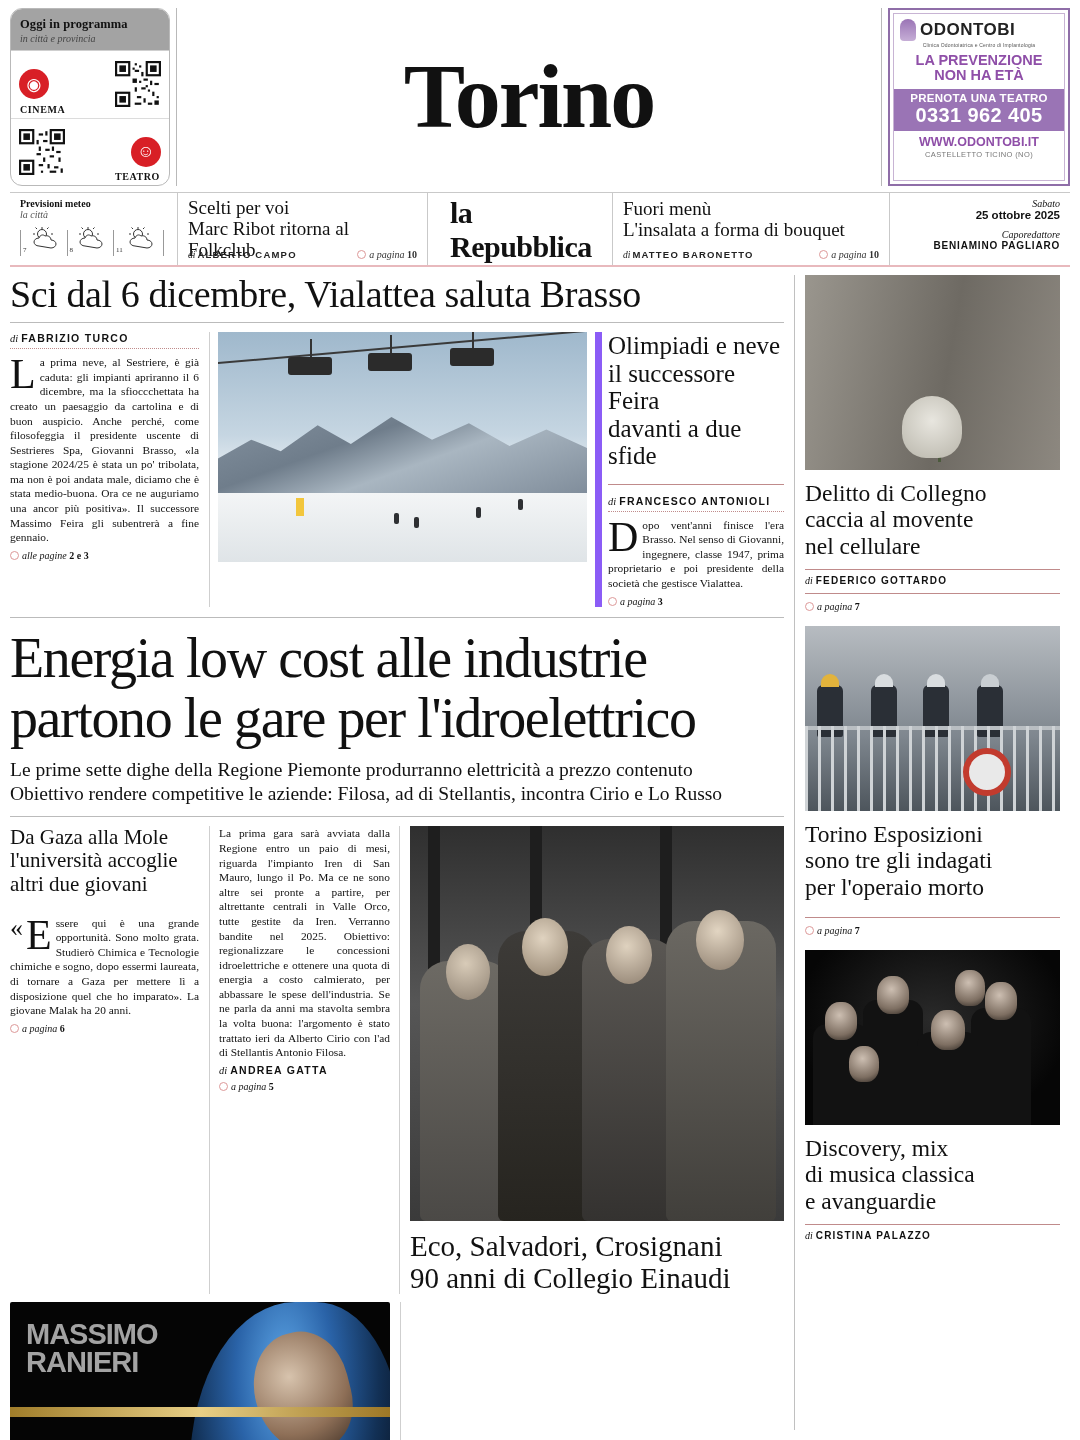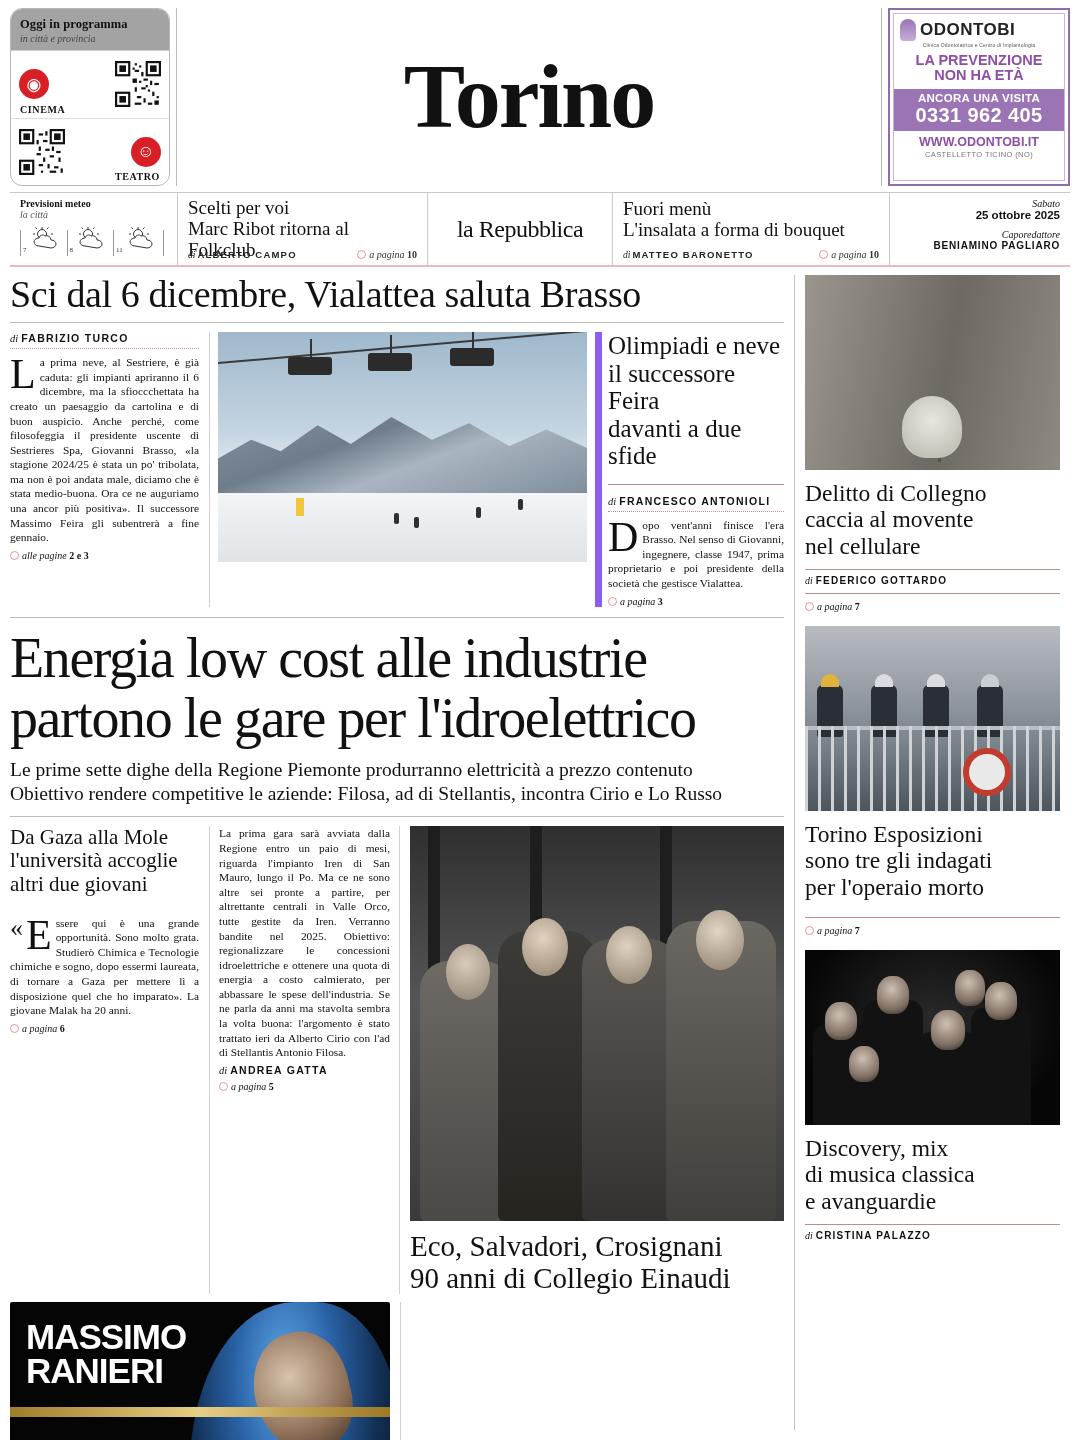--- a/index.html
+++ b/index.html
@@ -55,21 +55,21 @@
   .nav-date { width: 180px; text-align: right; }
   .kicker { font-weight: bold; font-size: 10px; }
   .kicker-it { font-style: italic; font-size: 10px; color: #555; }
   .nav-h1 { font-size: 19px; line-height: 1.1; }
   .nav-h2 { font-size: 19px; line-height: 1.12; }
   .byline { font-size: 9.5px; letter-spacing: 1.2px; font-family:"Liberation Sans",sans-serif; font-weight:bold; color:#222; position:absolute; bottom:5px; left:10px;}
   .byline i { font-family:"Liberation Serif",serif; font-weight: normal; font-style: italic; letter-spacing:0; margin-right:2px;}
   .pageref { position:absolute; bottom:5px; right:10px; font-style: italic; font-size: 10px; color:#333;}
   .pageref .dot { display:inline-block; width:9px;height:9px;border-radius:50%;border:1px solid #d99; margin-right:3px; vertical-align:-1px;}
   .pageref b { font-style: normal; }
-  .repubblica { font-weight: normal; font-size: 24px; letter-spacing: -0.5px; }
+  .repubblica { font-weight: bold; font-size: 30px; letter-spacing: -0.5px; margin-left: 12px; }
   .nav-date .d1 { font-style: italic; font-size: 10px; }
   .nav-date .d2 { font-weight: bold; font-size: 11.5px; font-family:"Liberation Sans",sans-serif;}
   .nav-date .d3 { font-style: italic; font-size: 10px; margin-top: 8px;}
   .nav-date .d4 { font-weight: bold; font-size: 10px; letter-spacing:.8px; font-family:"Liberation Sans",sans-serif;}
   .wicons { display:flex; align-items:flex-end; gap:2px; margin-top:6px;}
   .wbar { width:1px; height:26px; background:#999; }
   .wnum { font-size:7px; color:#333; }
 
   
   .main { display: flex; margin-top: 8px; height: 1155px; }
@@ -112,21 +112,21 @@
   .mini-head { font-size: 21px; line-height: 1.1; margin-bottom: 10px;}
   .quote-mark { float:left; font-size: 26px; line-height: .9; padding-right:3px; }
 
   .einaudi-photo { height: 395px; background: #4a4a4a; position: relative; overflow: hidden;}
   .ei-bg { position:absolute; inset:0; background: linear-gradient(#2f2f2f, #565656 45%, #3a3a3a); }
   .ei-tree { position:absolute; width: 12px; background: #1e1e1e; }
   .coat { position:absolute; bottom:0; border-radius: 28px 28px 6px 6px; }
   .face { position:absolute; border-radius: 50%; }
   .ei-head2 { font-size: 29px; line-height: 1.08; margin-top: 10px; }
   .ranieri { height: 330px; background:#050505; position:relative; overflow:hidden; border-radius:2px;}
-  .rn-name { position:absolute; left:16px; top:18px; color:#ffffff; font-family:"Liberation Sans",sans-serif; font-weight:bold; font-size:35px; line-height:.98; letter-spacing:-1px;}
+  .rn-name { position:absolute; left:16px; top:18px; color:#a3a3a3; font-family:"Liberation Sans",sans-serif; font-weight:bold; font-size:29px; line-height:.98; letter-spacing:-1px;}
   .rn-tour { position:absolute; left:190px; top:14px; color:#e9e9e9; font-family:"Liberation Sans",sans-serif; text-align:left;}
   .rn-tour .t0 { font-size:9px; letter-spacing:2px; text-align:right;}
   .rn-tour .t1 { font-size:24px; letter-spacing:1px; line-height:1;}
   .rn-tour .t2 { font-size:15px; letter-spacing:1.5px; }
   .rn-tour .t3 { font-size:10px; letter-spacing:2px; color:#bbb;}
   .rn-gold { position:absolute; left:0; right:0; top:105px; height:10px; background: linear-gradient(90deg,#a07d2a,#e8cf86,#9c7726); }
   .rn-date { position:absolute; left:16px; top:132px; color:#fff; font-family:"Liberation Sans",sans-serif; font-weight:bold; font-size:36px; letter-spacing:.5px;}
   .rn-figure { position:absolute; right:-10px; top:0; width:210px; height:330px; background: radial-gradient(ellipse at 45% 22%, #5fa8e8 0%, #2a63a8 30%, #123055 58%, #070d18 85%); border-radius: 50% 40% 30% 30%;}
   .rn-face { position:absolute; right:40px; top:30px; width:95px; height:120px; background: radial-gradient(circle at 40% 35%, #d7c3ad, #8e6f57 60%, #3d2f25); border-radius: 52% 48% 45% 55%; transform: rotate(-14deg);}
 
@@ -254,21 +254,21 @@
         <div class="od-logo">
           <div class="od-tooth"></div>
           <div class="od-name">ODONTOBI</div>
         </div>
         <div class="od-sub">Clinica Odontoiatrica e Centro di Implantologia</div>
         <div class="od-claim">
           <div>LA PREVENZIONE</div>
           <div>NON HA ETÀ</div>
         </div>
         <div class="od-band">
-          <div class="t1">ANCORA UNA VISITA</div>
+          <div class="t1">PRENOTA UNA TEATRO</div>
           <div class="t2">0331 962 405</div>
         </div>
         <div class="od-foot">
           <div class="w">WWW.ODONTOBI.IT</div>
           <div class="c">CASTELLETTO TICINO (NO)</div>
         </div>
       </div>
     </div>
   </div>
 

